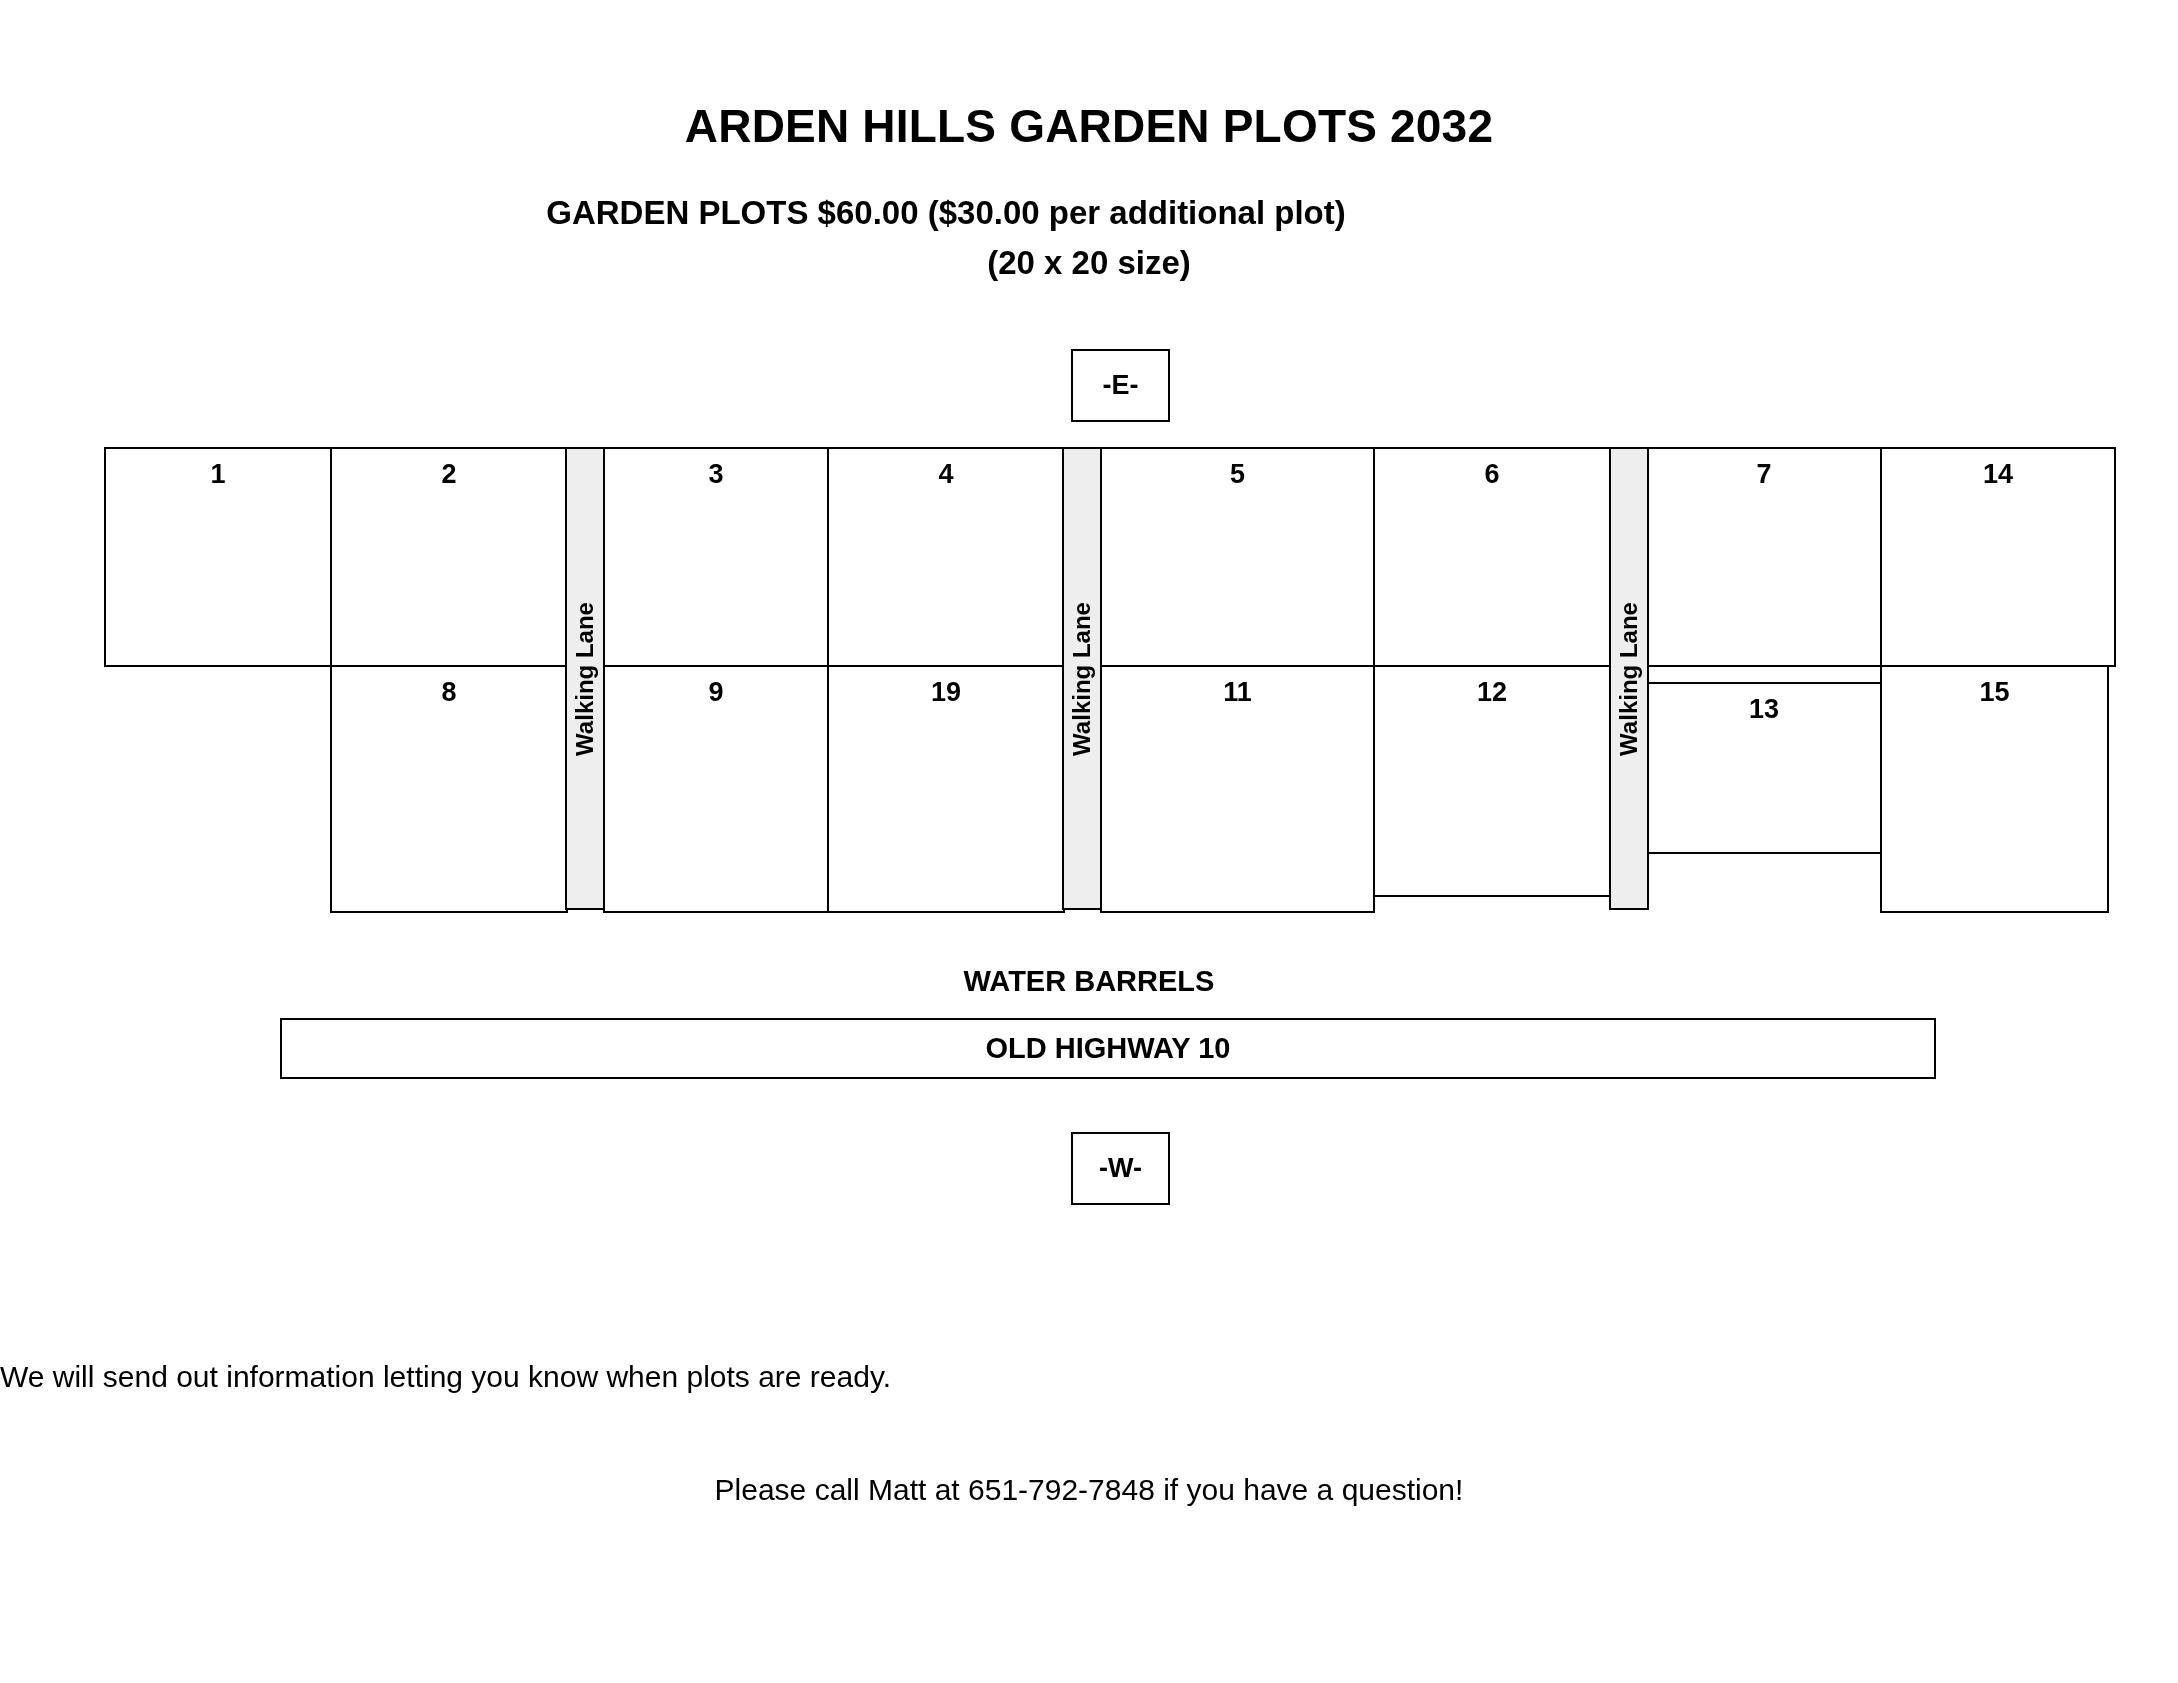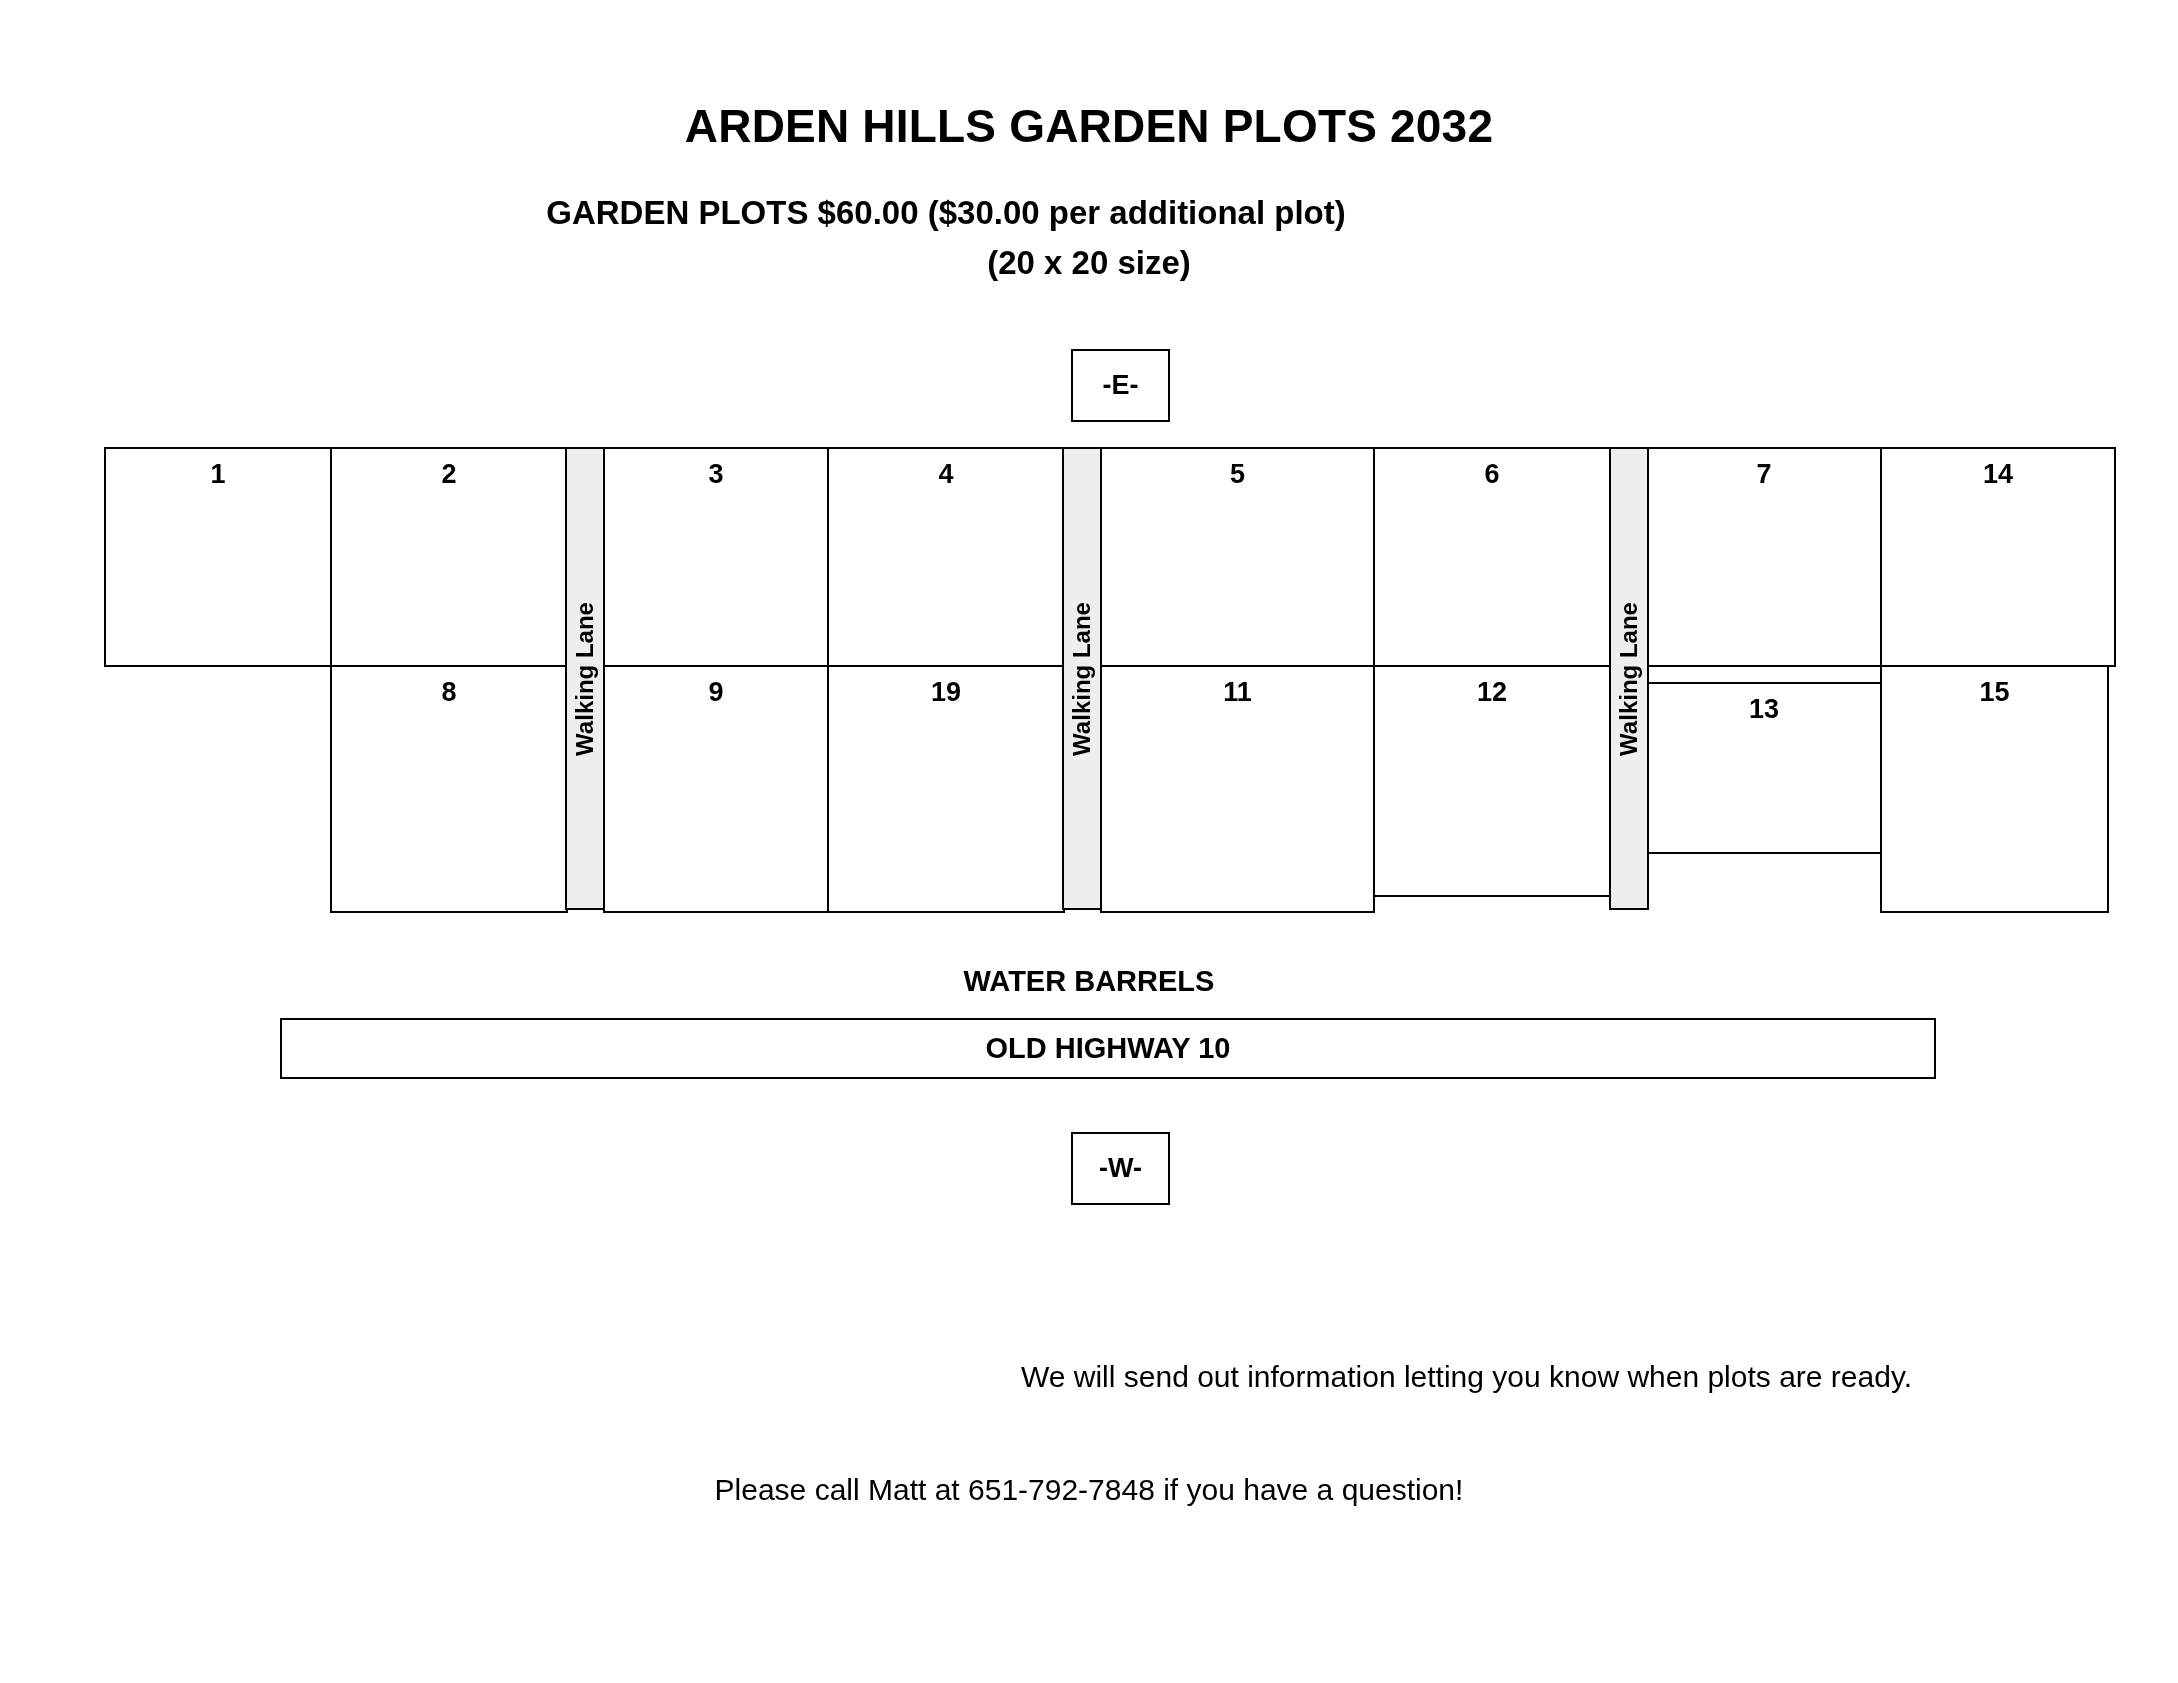--- a/index.html
+++ b/index.html
@@ -136,23 +136,22 @@
     justify-content: center;
     font-size: 29px;
     font-weight: bold;
   }
 
   .note1 {
     position: absolute;
     left: 0;
     top: 1360px;
     width: 1864px;
-    text-align: right;
+    text-align: left;
     font-size: 30px;
-    padding-left: 48px;
   }
   .note2 {
     position: absolute;
     left: 0;
     top: 1473px;
     width: 2178px;
     text-align: center;
     font-size: 30px;
   }
 </style>

